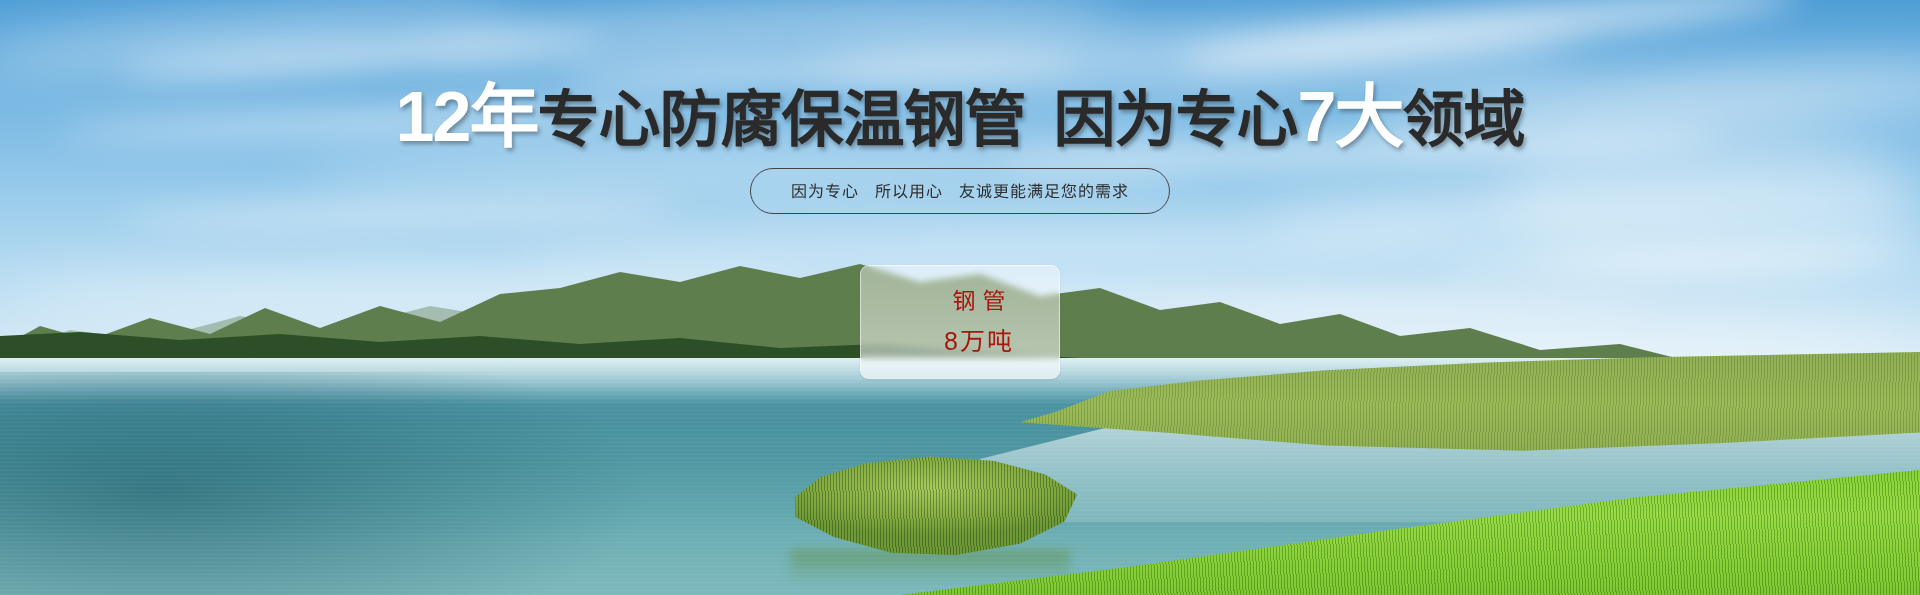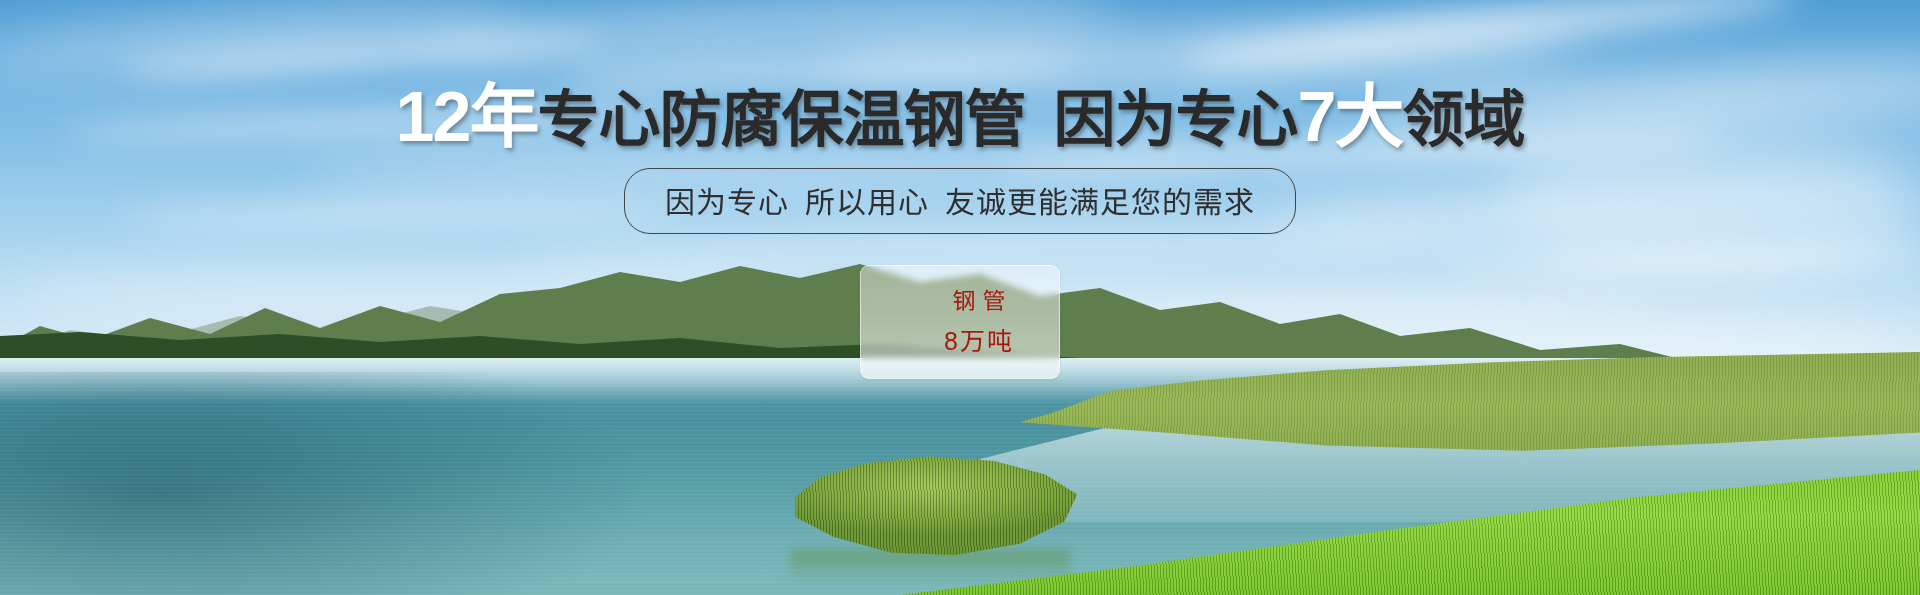--- a/index.html
+++ b/index.html
@@ -147,21 +147,21 @@
   .headline .dark{color:#2a2a2a;text-align:right;}
   .headline .red{color:#ffffff;font-size:70px;letter-spacing:-2px;}
   .headline .gap{display:inline-block;width:28px;}
 
   .subtitle-pill{
     position:absolute;left:50%;transform:translateX(-50%);
     top:168px;
     border:1px solid #454545;
     border-radius:26px;
     padding:9px 40px 11px;
-    font-size:30px;
+    font-size:16px;
     color:#2f2f2f;
     letter-spacing:1px;
     white-space:nowrap;
     background:transparent;
     text-align:center;
   }
   .subtitle-pill .sp{display:inline-block;width:16px;}
 
   .cards{
     position:absolute;left:50%;transform:translateX(-50%);

